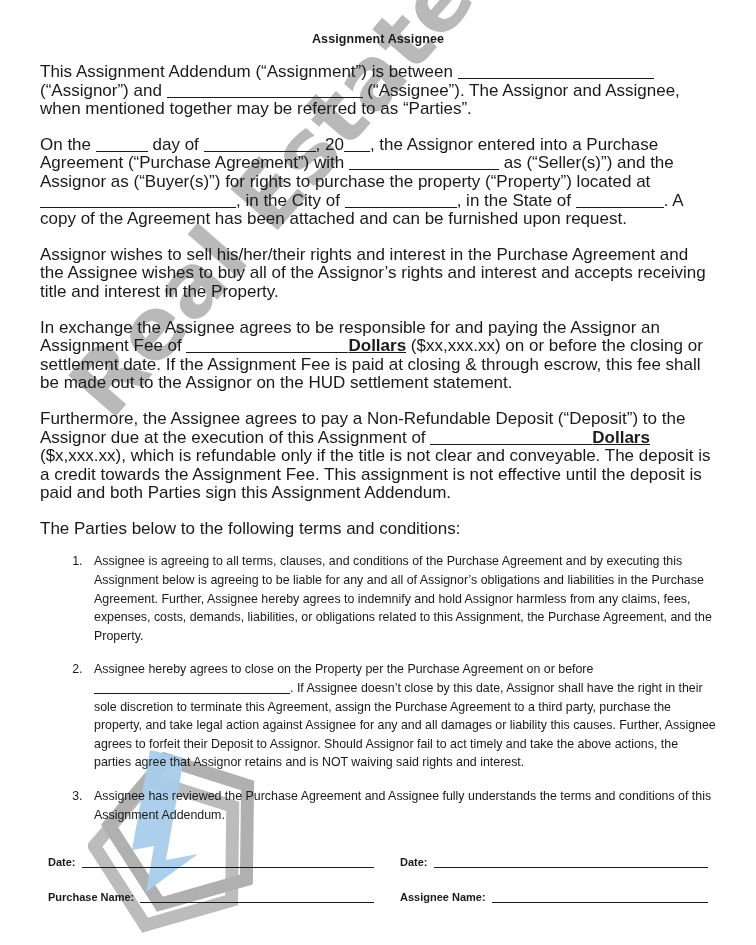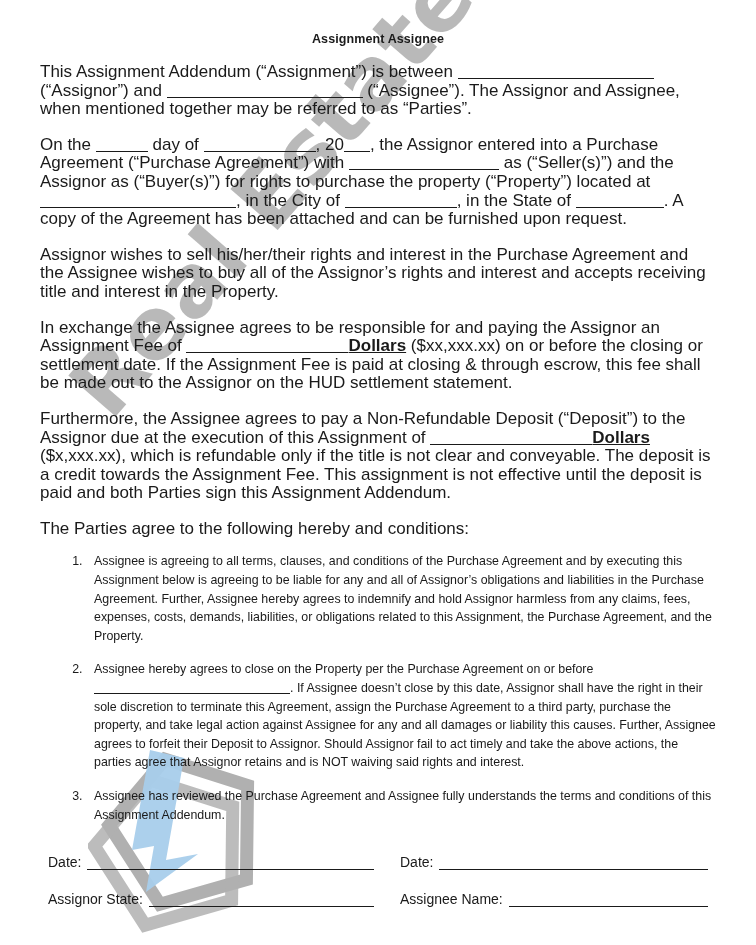--- a/index.html
+++ b/index.html
@@ -113,23 +113,24 @@
     padding: 0 40px 0 48px;
   }
   .sig-row {
     display: flex;
     margin-bottom: 21px;
   }
   .sig-row:last-child { margin-bottom: 0; }
   .sig-cell {
     display: flex;
     align-items: flex-end;
-    font-size: 14px;
+    font-size: 11px;
     width: 50%;
     box-sizing: border-box;
+    font-weight: bold;
   }
   .sig-cell.right { padding-left: 18px; }
   .sig-label {
     white-space: nowrap;
     margin-right: 6px;
   }
   .sig-line {
     flex: 1 1 auto;
     border-bottom: 1.3px solid #1a1a1a;
     height: 13px;
@@ -177,21 +178,21 @@
     <p class="para"><span>In exchange the Assignee agrees to be responsible for and paying the Assignor an Assignment Fee of</span>
       <span class="bl bl-2x"></span><span class="bu">Dollars</span>
       <span class="b">($xx,xxx.xx)</span>
       <span>on or before the closing or settlement date.  If the Assignment Fee is paid at closing &amp; through escrow, this fee shall be made out to the Assignor on the HUD settlement statement.</span></p>
 
     <p class="para"><span>Furthermore, the Assignee agrees to pay a Non-Refundable Deposit (“Deposit”) to the Assignor due at the execution of this Assignment of</span>
       <span class="bl bl-2x"></span><span class="bu">Dollars</span>
       <span class="b">($x,xxx.xx)</span><span>, which is refundable only if the title is not clear and conveyable.  The deposit is a credit towards the Assignment Fee.  This assignment is not effective until the deposit is paid and both Parties sign this Assignment Addendum.</span></p>
 
 
-    <p class="para">The Parties agree to the following hereby and conditions:</p>
+    <p class="para">The Parties below to the following terms and conditions:</p>
 
     <ol class="terms">
       <li><span>Assignee is agreeing to all terms, clauses, and conditions of the Purchase Agreement and by executing this Assignment below is agreeing to be liable for any and all of Assignor’s obligations and liabilities in the Purchase Agreement.  Further, Assignee hereby agrees to indemnify and hold Assignor harmless from any claims, fees, expenses, costs, demands, liabilities, or obligations related to this Assignment, the Purchase Agreement, and the Property.</span></li>
       <li><span>Assignee hereby agrees to close on the Property per the Purchase Agreement on or before</span>
         <span class="bl bl-3x"></span><span>.  If Assignee doesn’t close by this date, Assignor shall have the right in their sole discretion to terminate this Agreement, assign the Purchase Agreement to a third party, purchase the property, and take legal action against Assignee for any and all damages or liability this causes.  Further, Assignee agrees to forfeit their Deposit to Assignor.  Should Assignor fail to act timely and take the above actions, the parties agree that Assignor retains and is NOT waiving said rights and interest.</span></li>
       <li><span>Assignee has reviewed the Purchase Agreement and Assignee fully understands the terms and conditions of this Assignment Addendum.</span></li>
     </ol>
   </div>
 
   <div class="sig-block">
@@ -203,21 +204,21 @@
       </div>
       <div class="sig-cell right">
         <span class="sig-label">Date:</span>
         <span class="sig-line"></span>
       </div>
     </div>
 
 
     <div class="sig-row">
       <div class="sig-cell">
-        <span class="sig-label">Assignor State:</span>
+        <span class="sig-label">Purchase Name:</span>
         <span class="sig-line"></span>
       </div>
       <div class="sig-cell right">
         <span class="sig-label">Assignee Name:</span>
         <span class="sig-line"></span>
       </div>
     </div>
 
   </div>
 </div>

